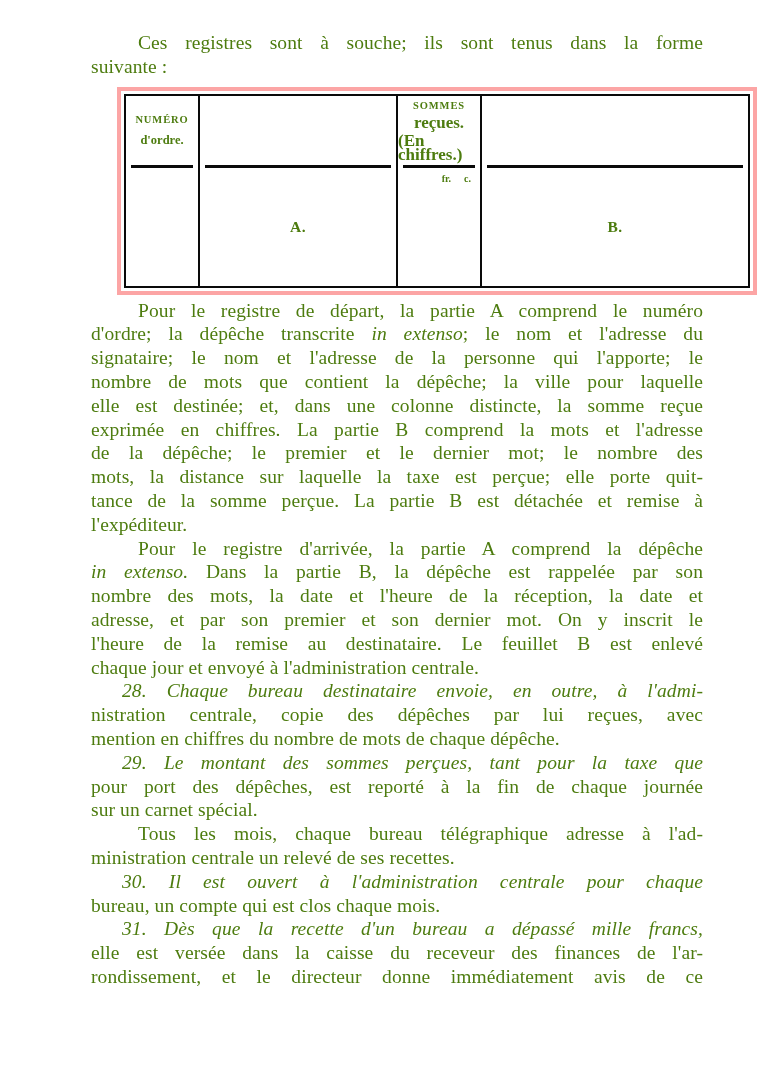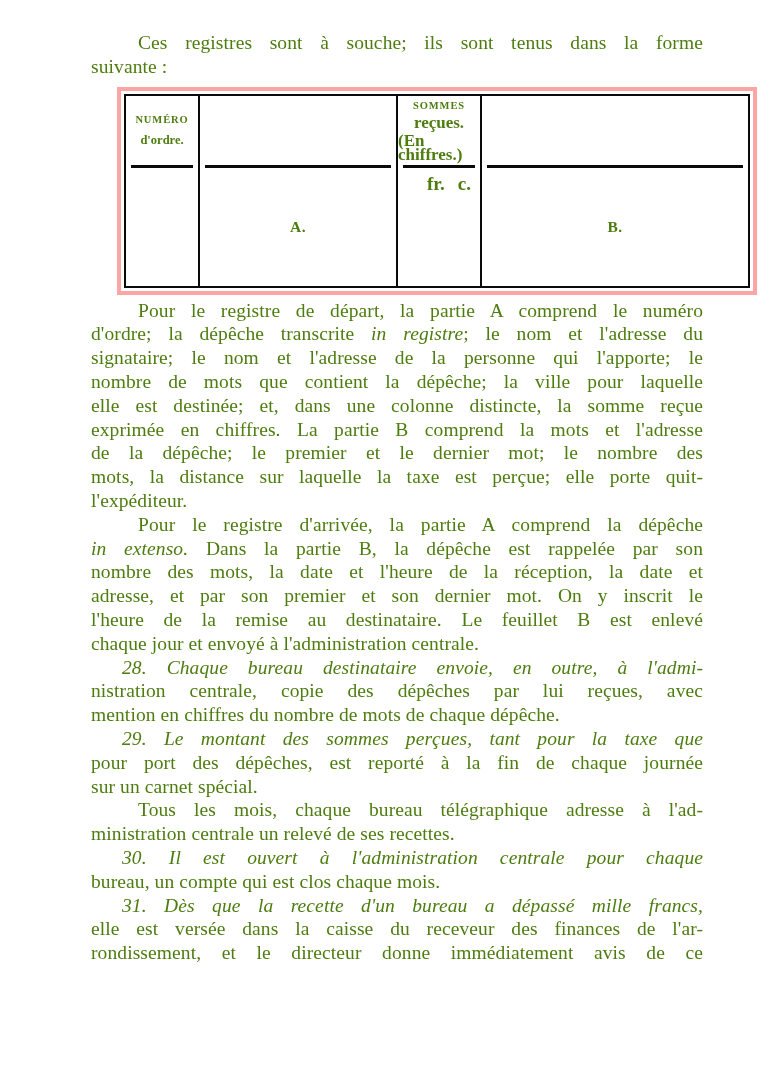--- a/index.html
+++ b/index.html
@@ -69,21 +69,21 @@
     line-height: 13px;
   }
   .hdr-sub { font-size: 12.5px; font-weight: bold; margin-top: 7px; line-height: 14px; }
   .hdr-sub3 { font-size: 17px; font-weight: bold; margin-top: 4px; line-height: 14px; }
   .col3 .col-body {
     flex-direction: column;
     align-items: flex-end;
     justify-content: flex-start;
     padding-right: 9px;
   }
-  .units { font-size: 19px; font-weight: bold; margin-top: 5px; }
+  .units { font-size: 10px; font-weight: bold; margin-top: 5px; }
   .units .c { margin-left: 13px; }
   .ab-label { font-size: 15.5px; font-weight: bold; letter-spacing: 0.5px; }
 </style>
 </head>
 <body>
 
 <div class="page">
 
   <div class="text-block">
 
@@ -132,27 +132,28 @@
           <div class="col-body">
             <span class="ab-label">B.</span>
           </div>
         </div>
 
       </div>
     </div>
 
     <div class="para">
         <div class="line indent"><span>Pour le registre de départ, la partie A comprend le numéro</span></div>
-        <div class="line"><span>d'ordre; la dépêche transcrite </span><i>in registre</i><span>; le nom et l'adresse du</span></div>
+        <div class="line"><span>d'ordre; la dépêche transcrite </span><i>in extenso</i><span>; le nom et l'adresse du</span></div>
         <div class="line"><span>signataire; le nom et l'adresse de la personne qui l'apporte; le</span></div>
         <div class="line"><span>nombre de mots que contient la dépêche; la ville pour laquelle</span></div>
         <div class="line"><span>elle est destinée; et, dans une colonne distincte, la somme reçue</span></div>
         <div class="line"><span>exprimée en chiffres. La partie B comprend la mots et l'adresse</span></div>
         <div class="line"><span>de la dépêche; le premier et le dernier mot; le nombre des</span></div>
         <div class="line"><span>mots, la distance sur laquelle la taxe est perçue; elle porte quit-</span></div>
+        <div class="line"><span>tance de la somme perçue. La partie B est détachée et remise à</span></div>
         <div class="line last"><span>l'expéditeur.</span></div>
       </div>
     <div class="para">
         <div class="line indent"><span>Pour le registre d'arrivée, la partie A comprend la dépêche</span></div>
         <div class="line"><i>in extenso.</i><span> Dans la partie B, la dépêche est rappelée par son</span></div>
         <div class="line"><span>nombre des mots, la date et l'heure de la réception, la date et</span></div>
         <div class="line"><span>adresse, et par son premier et son dernier mot. On y inscrit le</span></div>
         <div class="line"><span>l'heure de la remise au destinataire. Le feuillet B est enlevé</span></div>
         <div class="line last"><span>chaque jour et envoyé à l'administration centrale.</span></div>
       </div>

